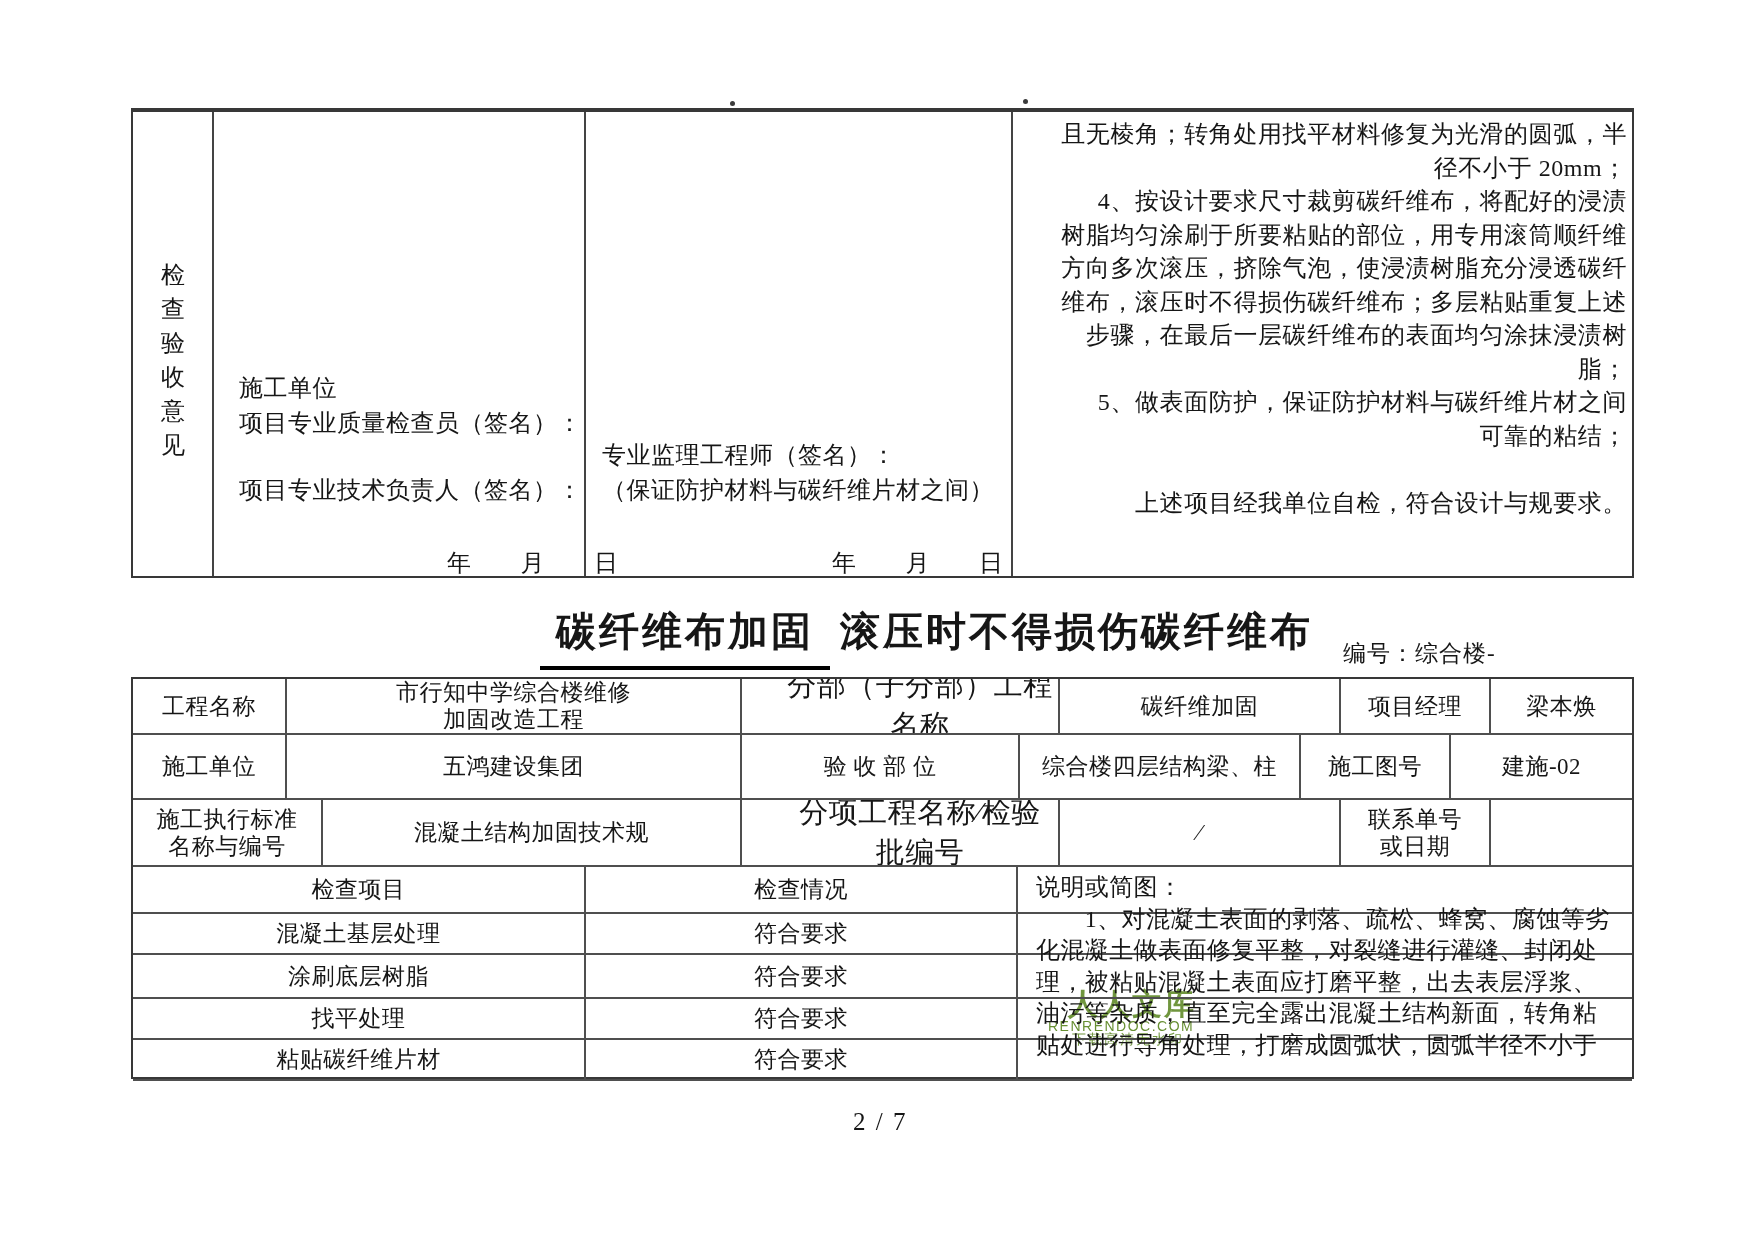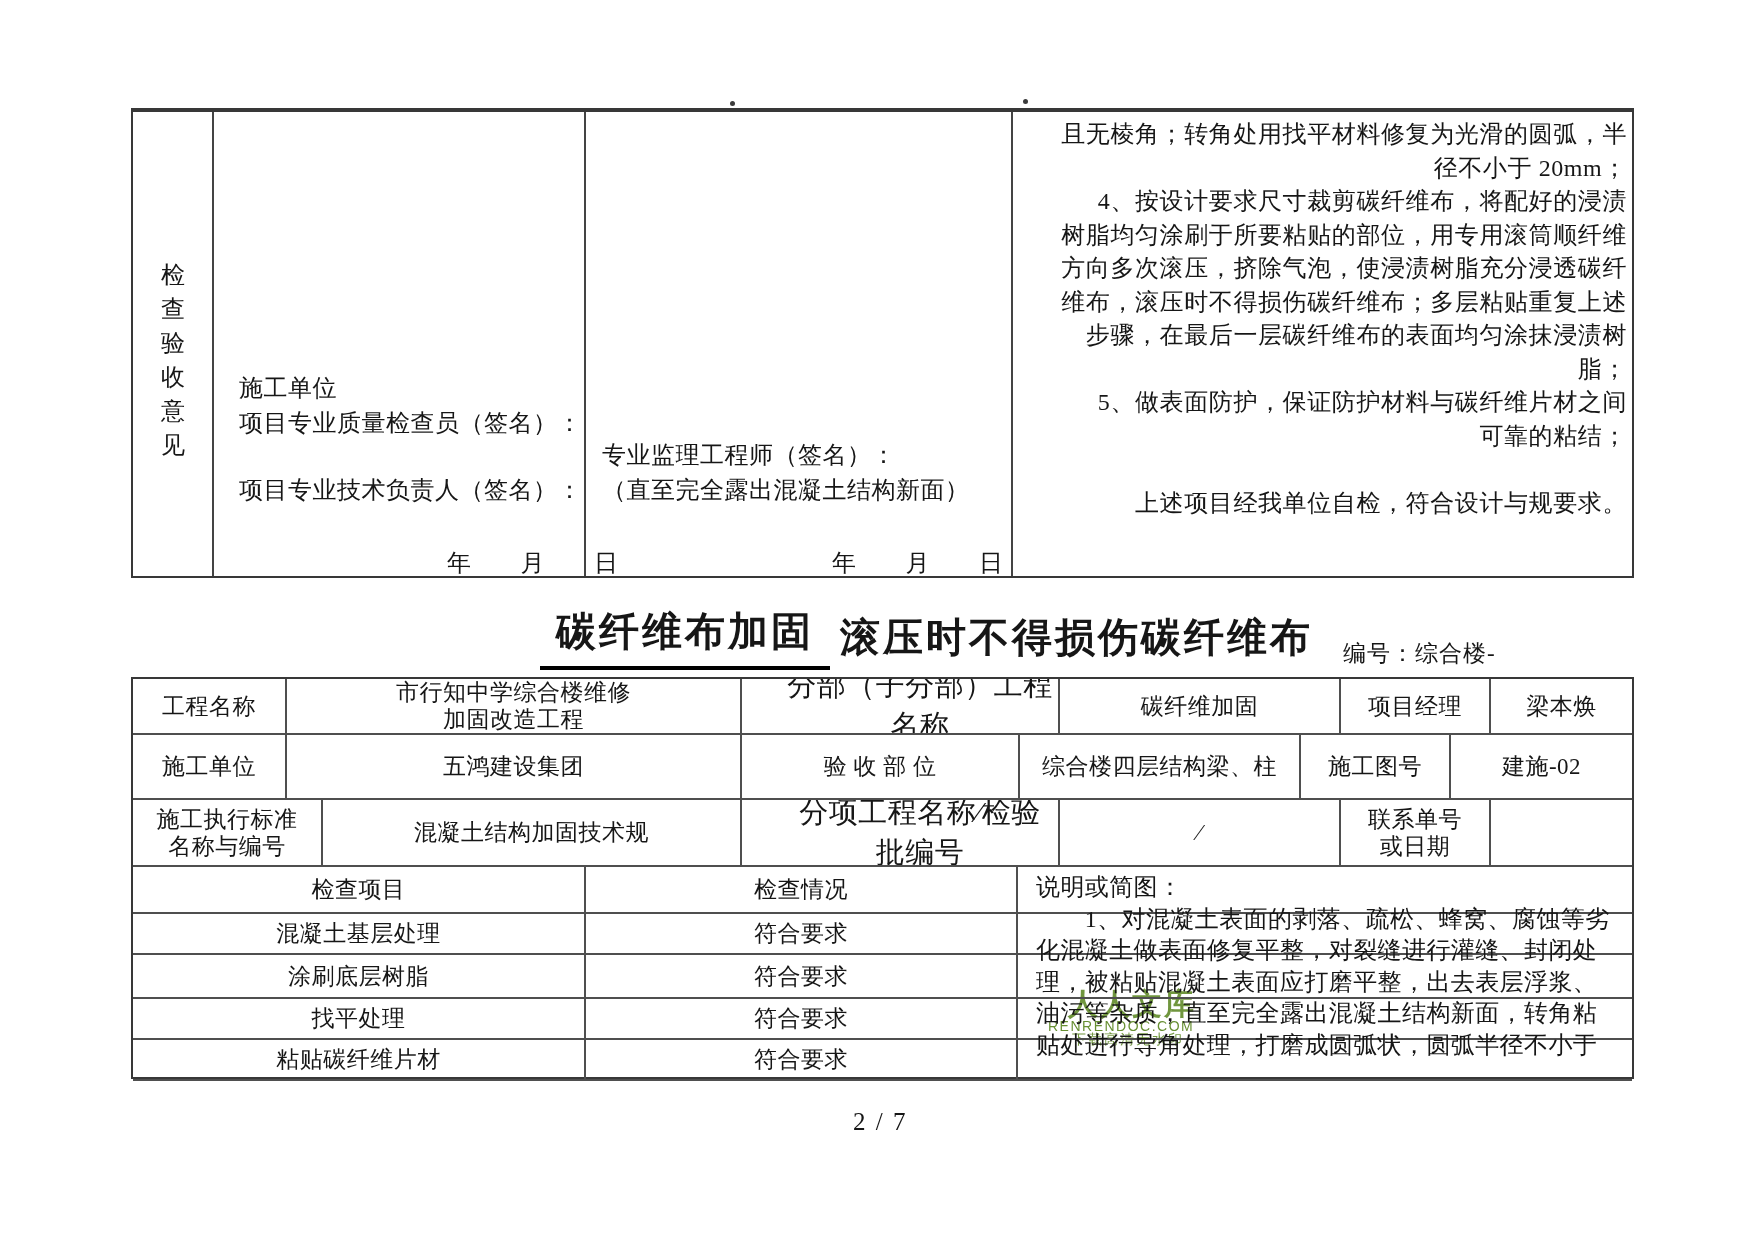--- a/index.html
+++ b/index.html
@@ -12,21 +12,21 @@
   #top-table{position:absolute;left:131px;top:108px;width:1503px;height:470px;
              border:2px solid #383838;border-top-width:4px;box-sizing:border-box;background:transparent;z-index:2;}
   #top-table .col-line{position:absolute;top:0;bottom:0;width:2px;background:#444;}
   .tt-text{position:absolute;font-size:24px;line-height:28px;letter-spacing:0.5px;}
   #tt-vertical{position:absolute;left:0;top:146px;width:80px;text-align:center;
                font-size:24px;line-height:34px;white-space:pre-line;}
   #tt-notes{position:absolute;left:882px;top:6px;width:612px;font-size:24px;
             line-height:33.5px;letter-spacing:0.6px;white-space:pre-line;text-align:right;}
 
   
-  #title-row{position:absolute;left:540px;top:604px;display:flex;align-items:center;
+  #title-row{position:absolute;left:540px;top:604px;display:flex;align-items:flex-start;
              font-size:40px;font-weight:bold;letter-spacing:3px;z-index:2;}
   #title-underlined{border-bottom:4px solid #000;padding:0 16px 7px 16px;}
   #title-rest{margin-left:10px;}
   #serial-no{position:absolute;left:1343px;top:638px;font-size:23px;letter-spacing:1px;z-index:2;}
 
   
   #info-table{position:absolute;left:131px;top:677px;width:1503px;height:402px;
               border:2px solid #383838;box-sizing:border-box;z-index:2;}
   .row{display:flex;box-sizing:border-box;border-bottom:2px solid #4f4f4f;}
   .row:last-child{border-bottom:none;}
@@ -76,21 +76,21 @@
 收
 意
 见</div>
 
     <div class="tt-text" style="left:106px;top:262px;">施工单位</div>
     <div class="tt-text" style="left:106px;top:297px;">项目专业质量检查员（签名）：</div>
     <div class="tt-text" style="left:106px;top:364px;">项目专业技术负责人（签名）：</div>
     <div class="tt-text" style="left:314px;top:437px;">年　　月　　日</div>
 
     <div class="tt-text" style="left:469px;top:329px;">专业监理工程师（签名）：</div>
-    <div class="tt-text" style="left:469px;top:364px;">（直至完全露出混凝土结构新面）</div>
+    <div class="tt-text" style="left:469px;top:364px;">（保证防护材料与碳纤维片材之间）</div>
     <div class="tt-text" style="left:699px;top:437px;">年　　月　　日</div>
 
     <div id="tt-notes">且无棱角；转角处用找平材料修复为光滑的圆弧，半
 径不小于 20mm；
 　　4、按设计要求尺寸裁剪碳纤维布，将配好的浸渍
 树脂均匀涂刷于所要粘贴的部位，用专用滚筒顺纤维
 方向多次滚压，挤除气泡，使浸渍树脂充分浸透碳纤
 维布，滚压时不得损伤碳纤维布；多层粘贴重复上述
 步骤，在最后一层碳纤维布的表面均匀涂抹浸渍树
 脂；

